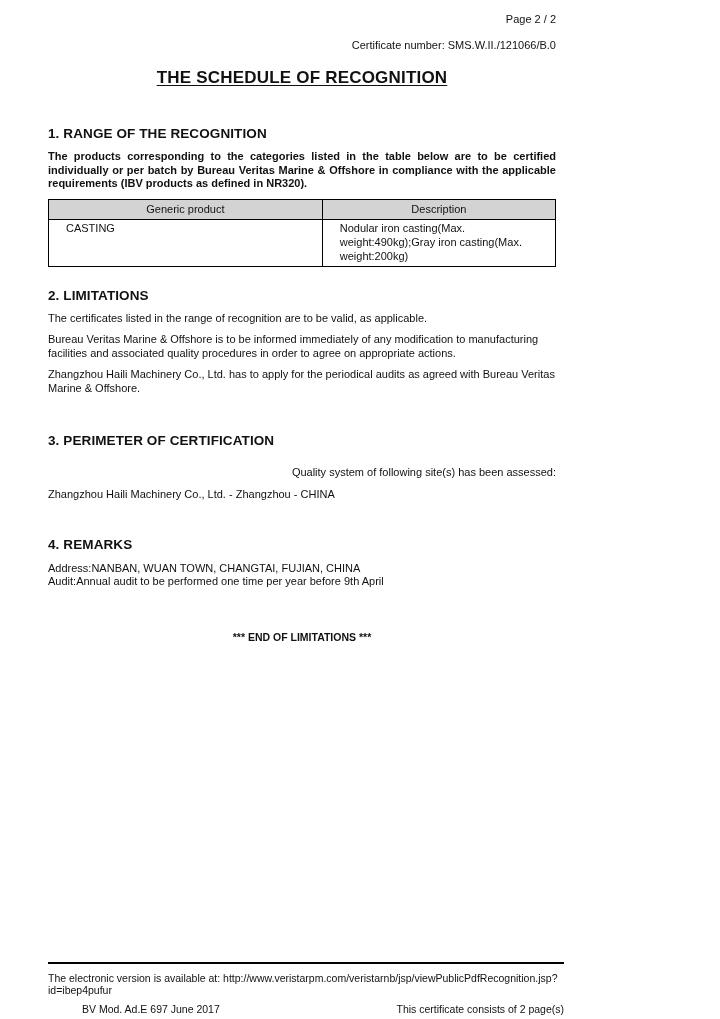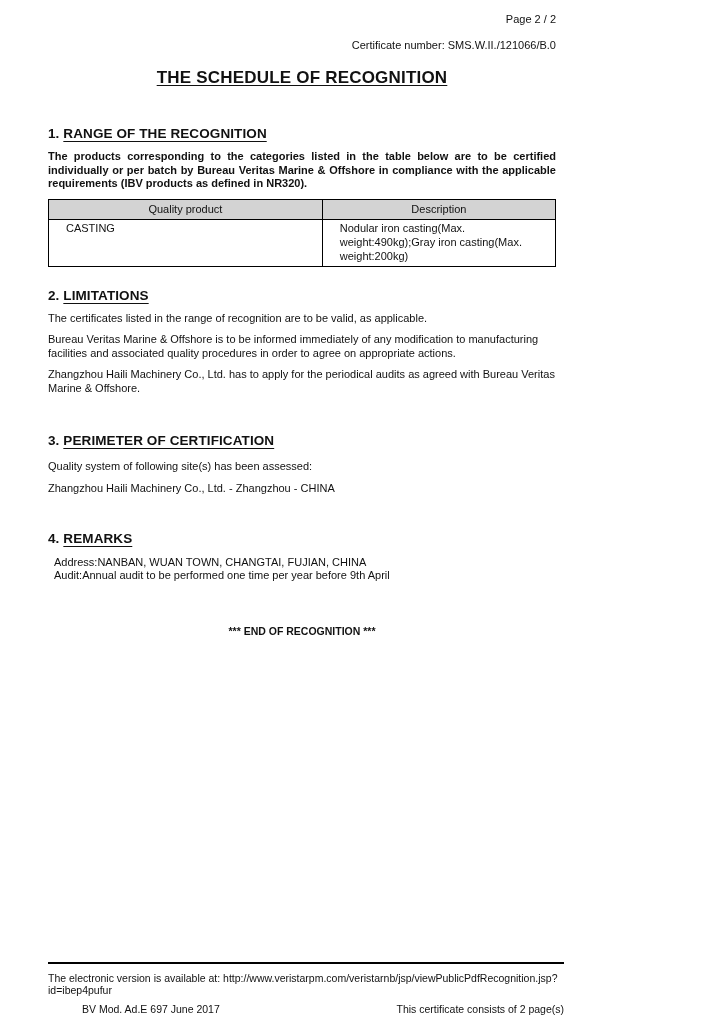--- a/index.html
+++ b/index.html
@@ -22,21 +22,21 @@
     font-weight:bold;
     letter-spacing:.2px;
   }
   .doc-title span{text-decoration:underline;text-underline-offset:2px;}
 
   .section-heading{
     font-size:13.5px;
     font-weight:bold;
     letter-spacing:.1px;
   }
-  .section-heading .sec-title{text-decoration:underline;text-underline-offset:3px;margin-top:28px;}
+  .section-heading .sec-title{text-underline-offset:3px;margin-top:28px;}
 
   .sec1-heading{margin-top:38px;}
   .sec2-heading{margin-top:21px;}
   .sec3-heading{margin-top:38px;}
   .sec4-heading{margin-top:36px;}
 
   p{margin:0;font-size:11px;line-height:1.23;}
   .intro-paragraph{
     margin-top:9px;
     font-weight:bold;
@@ -61,24 +61,24 @@
     text-align:center;
     padding:3px 5px;
   }
   table.products{border:1.5px solid #000;}
   col.c1{width:54%;}
   col.c2{width:46%;}
   table.products td{height:30px;}
 
   .para{margin-top:9px;}
   .para + .para{margin-top:8px;}
-  .sec3-para1{margin-top:12px;}
+  .sec3-para1{margin-top:18px;text-align:right;}
   .sec3-para2{margin-top:17px;}
   .remarks-block{margin-top:10px;}
-  .remarks-block p{line-height:1.15;margin-left:6px;}
+  .remarks-block p{line-height:1.15;}
 
   .end-marker{
     margin-top:43px;
     text-align:center;
     font-size:10.5px;
     font-weight:bold;
   }
 
   .footer{
     position:absolute;
@@ -115,21 +115,21 @@
     </div>
     <p class="intro-paragraph">The products corresponding to the categories listed in the table below are to be certified individually or per batch by Bureau Veritas Marine &amp; Offshore in compliance with the applicable requirements (IBV products as defined in NR320).</p>
 
     <table class="products">
       <colgroup>
           <col class="c1">
           <col class="c2">
         </colgroup>
       <thead>
         <tr>
-          <th>Quality product</th>
+          <th>Generic product</th>
           <th>Description</th>
         </tr>
       </thead>
       <tbody>
         <tr>
           <td>CASTING</td>
           <td>Nodular iron casting(Max. weight:490kg);Gray iron casting(Max. weight:200kg)</td>
         </tr>
       </tbody>
     </table>
@@ -151,21 +151,21 @@
 
     <div class="section-heading sec4-heading">
       <span class="sec-num">4.</span>
       <span class="sec-title">REMARKS</span>
     </div>
     <div class="remarks-block">
       <p>Address:NANBAN, WUAN TOWN, CHANGTAI, FUJIAN, CHINA</p>
       <p>Audit:Annual audit to be performed one time per year before 9th April</p>
     </div>
 
-    <div class="end-marker">*** END OF RECOGNITION ***</div>
+    <div class="end-marker">*** END OF LIMITATIONS ***</div>
 
   </div>
 
   <div class="footer">
     <hr class="footer-rule">
     <div class="footer-url">The electronic version is available at: http://www.veristarpm.com/veristarnb/jsp/viewPublicPdfRecognition.jsp?id=ibep4pufur</div>
     <div class="footer-row">
       <span>BV Mod. Ad.E 697 June 2017</span>
       <span>This certificate consists of 2 page(s)</span>
     </div>

